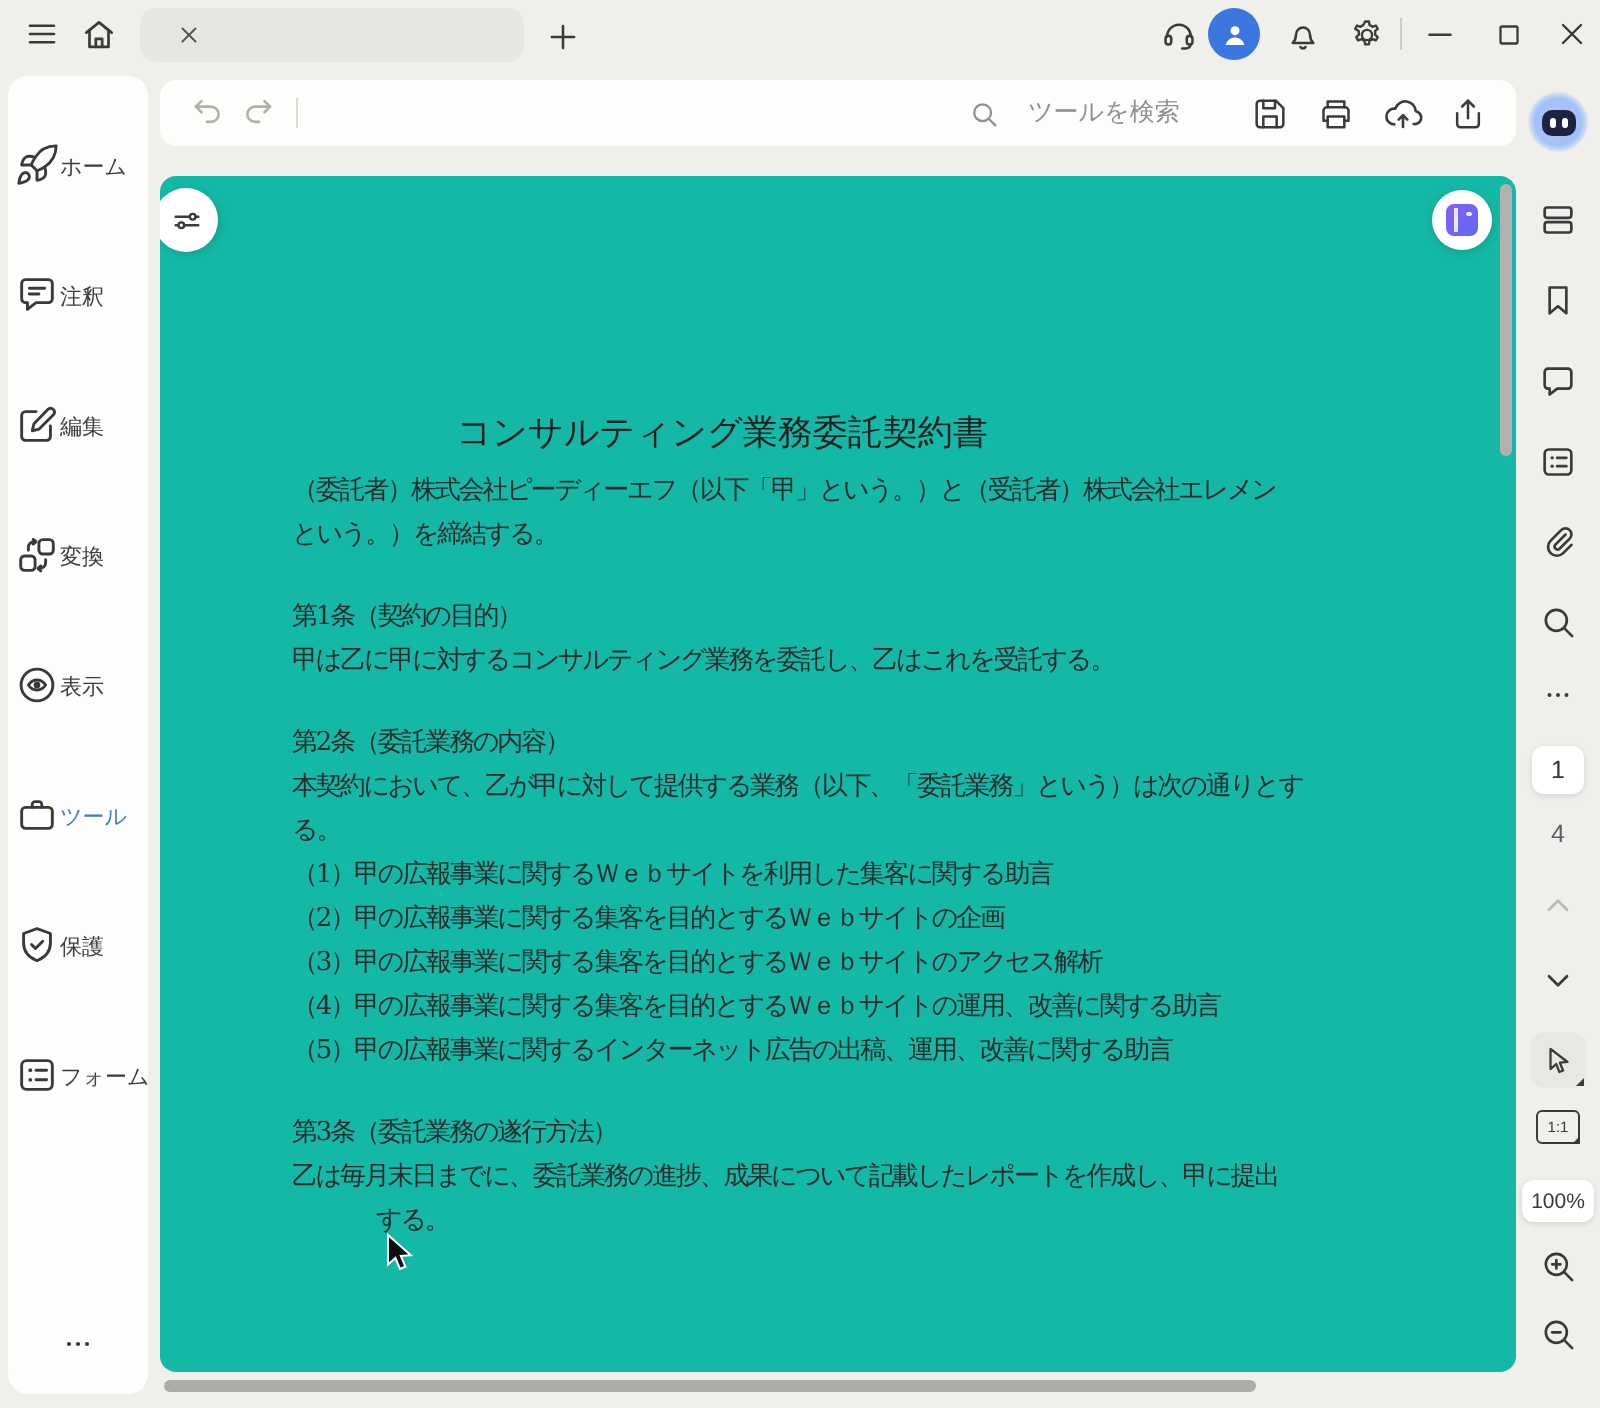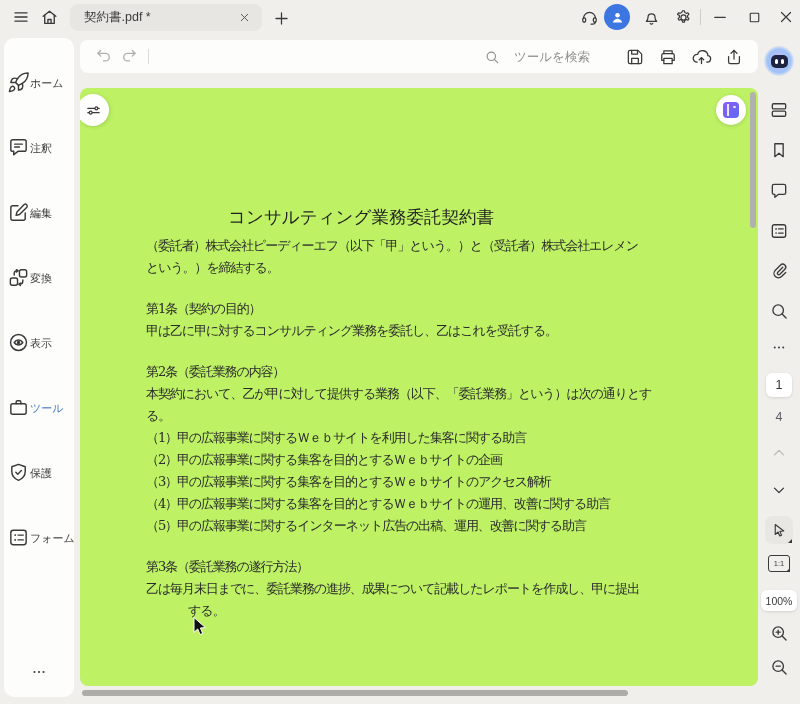--- a/index.html
+++ b/index.html
@@ -35,26 +35,26 @@
   .side-item.active .lbl{color:#4779c9;}
   #sidebar-more{position:absolute;left:50%;transform:translateX(-50%);bottom:16px;color:#3a3a3a;}
 
   
   #toolbar{position:absolute;left:80px;top:40px;width:678px;height:33px;background:#fdfdfb;
     border-radius:8px;display:flex;align-items:center;padding:0 10px;box-sizing:border-box;}
   .tool-btn{width:26px;height:26px;color:#b2b0ad;}
   #toolbar .divider{width:1px;height:15px;background:#dddbd8;margin:0 6px;}
   #tool-search{display:flex;align-items:center;margin-left:auto;margin-right:14px;color:#8f8f8f;}
   #tool-search input{border:none;outline:none;background:transparent;width:86px;font-size:12.5px;
-    color:#6f6f6f;margin-left:12px;font-family:Liberation Sans, sans-serif;}
+    color:#6f6f6f;margin-left:12px;font-family:Liberation Mono, monospace;}
   #tool-search input::placeholder{color:#8f8f8f;}
   .act-btn{width:28px;height:26px;color:#3a3a3a;margin-left:5px;}
 
   
-  #viewport{position:absolute;left:80px;top:88px;width:678px;height:598px;background:#bef264;
+  #viewport{position:absolute;left:80px;top:88px;width:678px;height:598px;background:#14b8a6;
     border-radius:8px;overflow:hidden;}
   #filter-btn{position:absolute;left:-3px;top:6px;width:32px;height:32px;border-radius:50%;
     background:#fff;box-shadow:1px 1px 4px rgba(0,0,0,.14);color:#3a3a3a;}
   #ai-btn{position:absolute;left:636px;top:7px;width:30px;height:30px;border-radius:50%;background:#fff;
     box-shadow:0 1px 4px rgba(0,0,0,.15);display:flex;align-items:center;justify-content:center;}
   #ai-book{width:16px;height:16px;border-radius:4px;background:linear-gradient(135deg,#8b5cf6,#5b6cf0);position:relative;}
   #ai-book:before{content:"";position:absolute;left:4px;top:2px;bottom:2px;width:1.5px;background:rgba(255,255,255,.85);}
   #ai-book:after{content:"";position:absolute;right:3px;top:4px;width:3px;height:2px;background:rgba(255,255,255,.85);border-radius:1px;}
   #vscroll{position:absolute;right:2px;top:4px;width:6px;height:136px;background:#b3b1ae;border-radius:3px;}
 
@@ -113,21 +113,20 @@
   <button class="btn" id="home-btn">
     <span>
       <svg class="ico" width="19" height="19" viewBox="0 0 24 24" fill="none" stroke="currentColor" stroke-width="1.7" stroke-linecap="round" stroke-linejoin="round">
           <path d="M4 10.5L12 4l8 6.5"></path>
           <path d="M6 9v10.5h12V9"></path>
           <path d="M10 19.5v-5h4v5"></path>
         </svg>
     </span>
   </button>
   <div id="tab">
-    <span class="tab-title">契約書.pdf *</span>
     <button class="btn" id="tab-close">
       <span>
         <svg width="13" height="13" viewBox="0 0 24 24" fill="none" stroke="currentColor" stroke-width="1.8" stroke-linecap="round">
             <path d="M6 6l12 12M18 6L6 18"></path>
           </svg>
       </span>
     </button>
   </div>
   <button class="btn" id="newtab-btn">
     <span>

